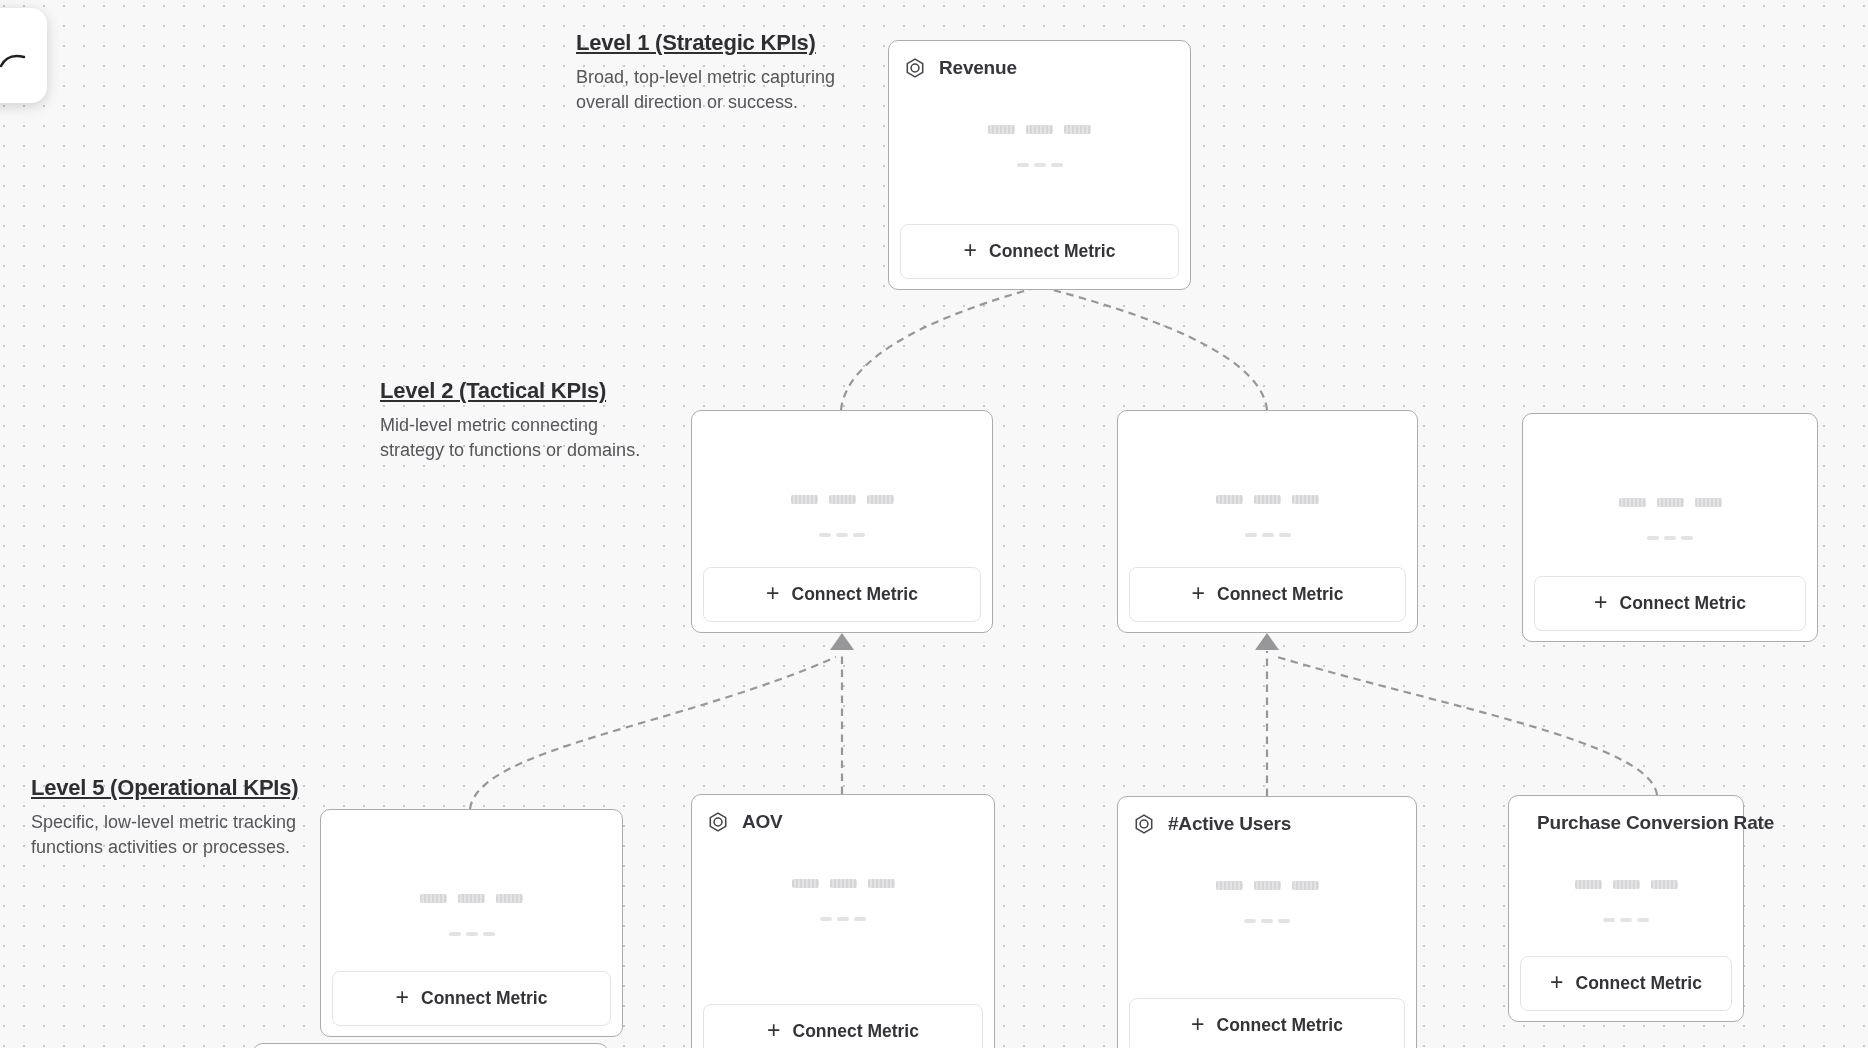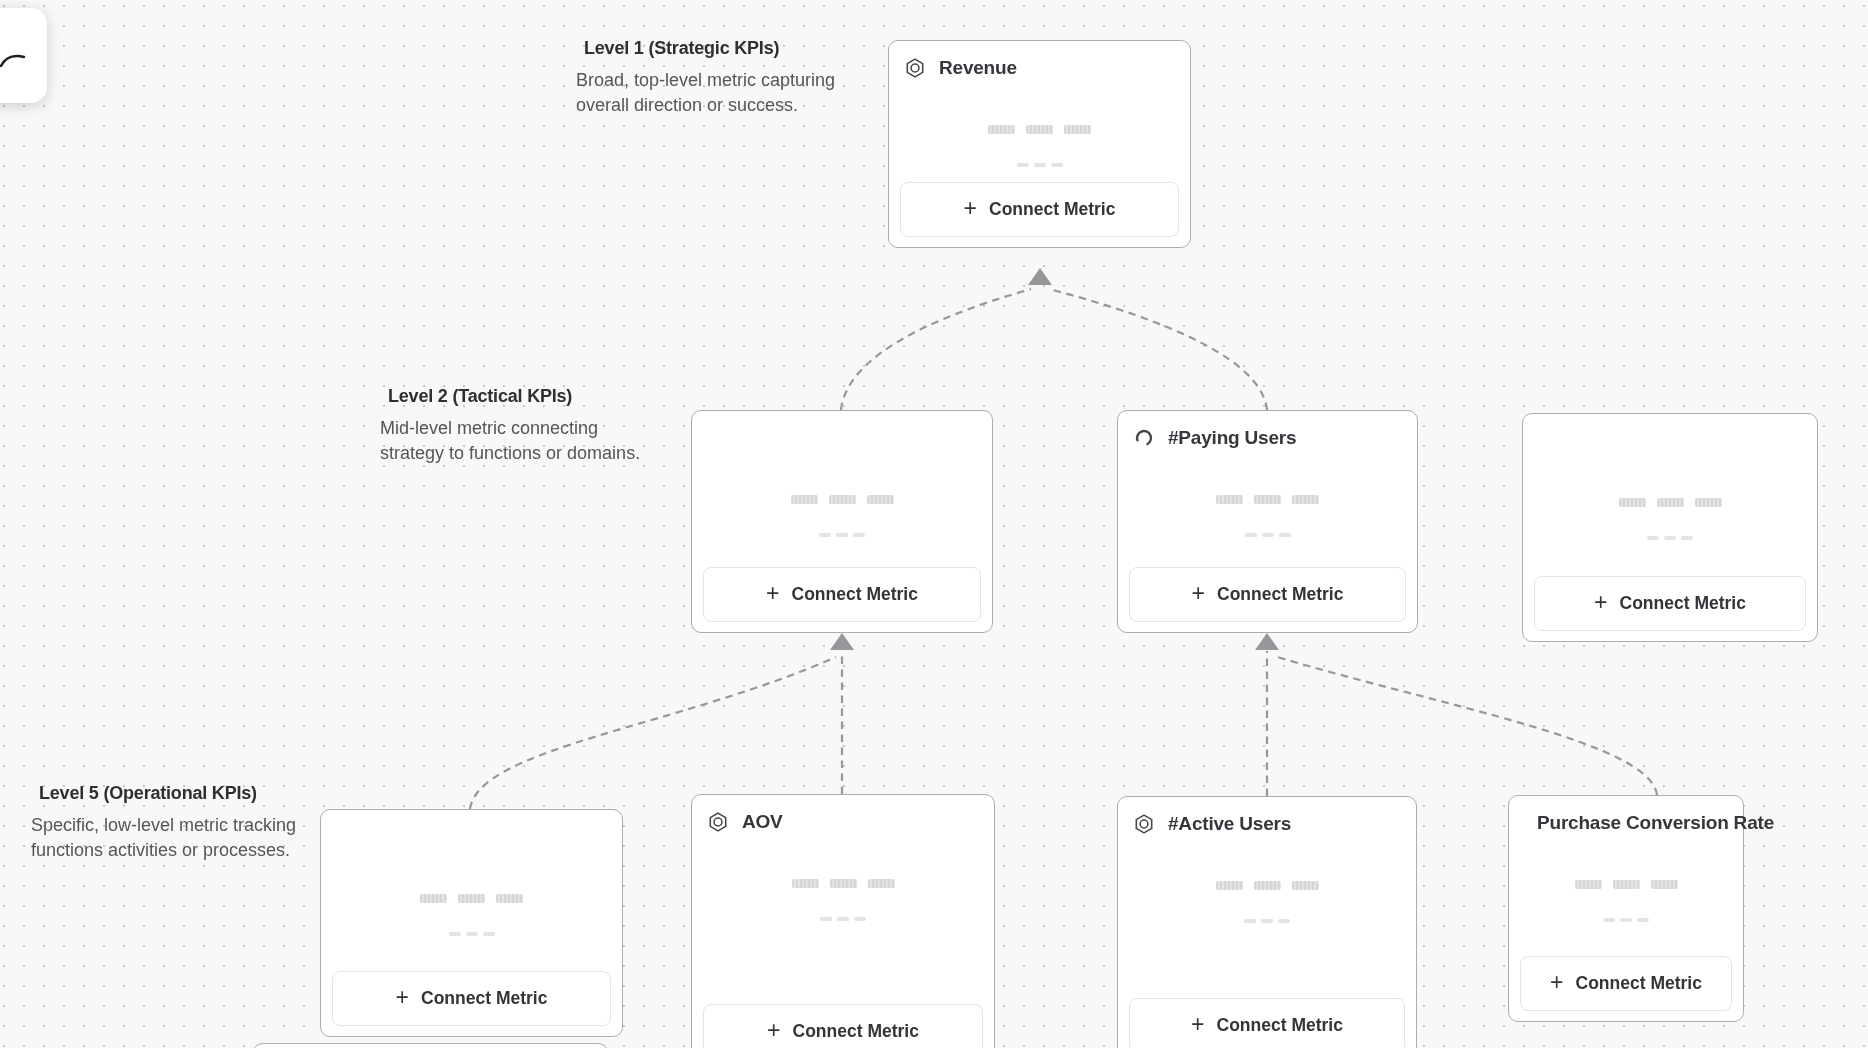--- a/index.html
+++ b/index.html
@@ -13,38 +13,38 @@
   }
   
   .float-panel{
     position:absolute;left:-24px;top:8px;width:71px;height:95px;background:#fff;
     border-radius:16px;box-shadow:0 3px 14px rgba(0,0,0,.17);
   }
   .float-panel svg{position:absolute;left:24px;top:40px;}
 
   
   .section{position:absolute;}
-  .section h2{margin:8px;font-size:18px;font-weight:700;color:#2e2e33;letter-spacing:-.2px;white-space:nowrap;}
+  .section h2{margin:0;font-size:22px;font-weight:700;color:#2e2e33;letter-spacing:-.2px;white-space:nowrap;text-decoration:underline;}
   .section .desc{margin-top:9px;font-size:18px;line-height:25px;color:#55555a;}
   .section .desc div{white-space:nowrap;}
   .s1{left:576px;top:30px;}
   .s2{left:380px;top:378px;}
   .s3{left:31px;top:775px;}
 
   
   svg.edges{position:absolute;left:0;top:0;pointer-events:none;}
   .edge{fill:none;stroke:#97979b;stroke-width:2.2;stroke-dasharray:7.5 5.5;}
   .ahead{fill:#97979b;stroke:none;}
 
   
   .card{
     position:absolute;background:#fff;border:1px solid #acacb0;border-radius:10px;
     box-sizing:border-box;
   }
-  .c-revenue{left:888px;top:40px;width:303px;height:208px;}
+  .c-revenue{left:888px;top:40px;width:303px;height:250px;}
   .c-arpu{left:691px;top:410px;width:302px;height:223px;}
   .c-paying{left:1117px;top:410px;width:301px;height:223px;}
   .c-new{left:1522px;top:413px;width:296px;height:229px;}
   .c-purch{left:320px;top:809px;width:303px;height:228px;}
   .c-aov{left:691px;top:794px;width:304px;height:276px;}
   .c-active{left:1117px;top:796px;width:300px;height:268px;}
   .c-pcr{left:1508px;top:795px;width:236px;height:227px;}
   .c-partial{left:252px;top:1043px;width:357px;height:60px;border-radius:11px;}
 
   .card-header{display:flex;align-items:center;gap:13px;padding:16px 16px 0 15px;color:#45454b;}
@@ -154,26 +154,20 @@
           <i></i>
         </div>
     </div>
     <button class="connect-btn">
       <span class="plus">+</span>
       <span>Connect Metric</span>
     </button>
   </div>
 
   <div class="card c-paying">
-    <div class="card-header">
-      <svg width="22" height="22" viewBox="0 0 24 24" fill="none" stroke="currentColor" stroke-width="2.6" stroke-linecap="round">
-        <path d="M4.86 14.6 A7.6 7.6 0 1 1 15.8 18.6"></path>
-      </svg>
-      <span class="card-title">#Paying Users</span>
-    </div>
     <div class="skeleton">
       <div class="sk-row1">
           <i></i>
           <i></i>
           <i></i>
         </div>
       <div class="sk-row2">
           <i></i>
           <i></i>
           <i></i>

